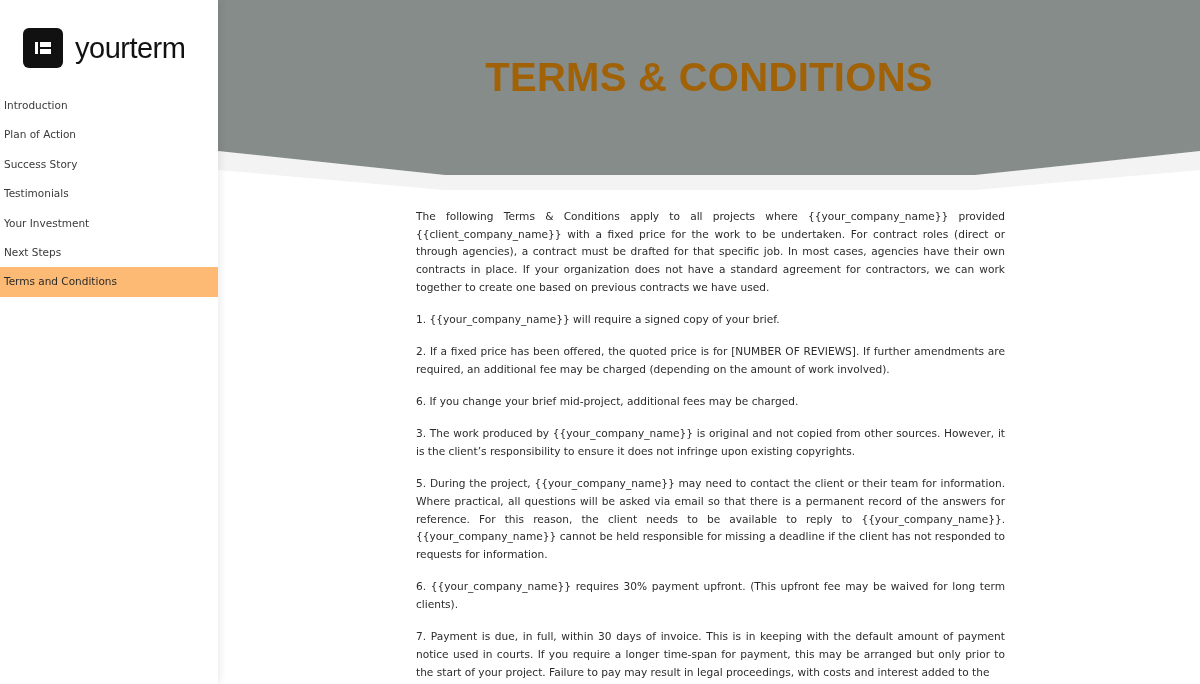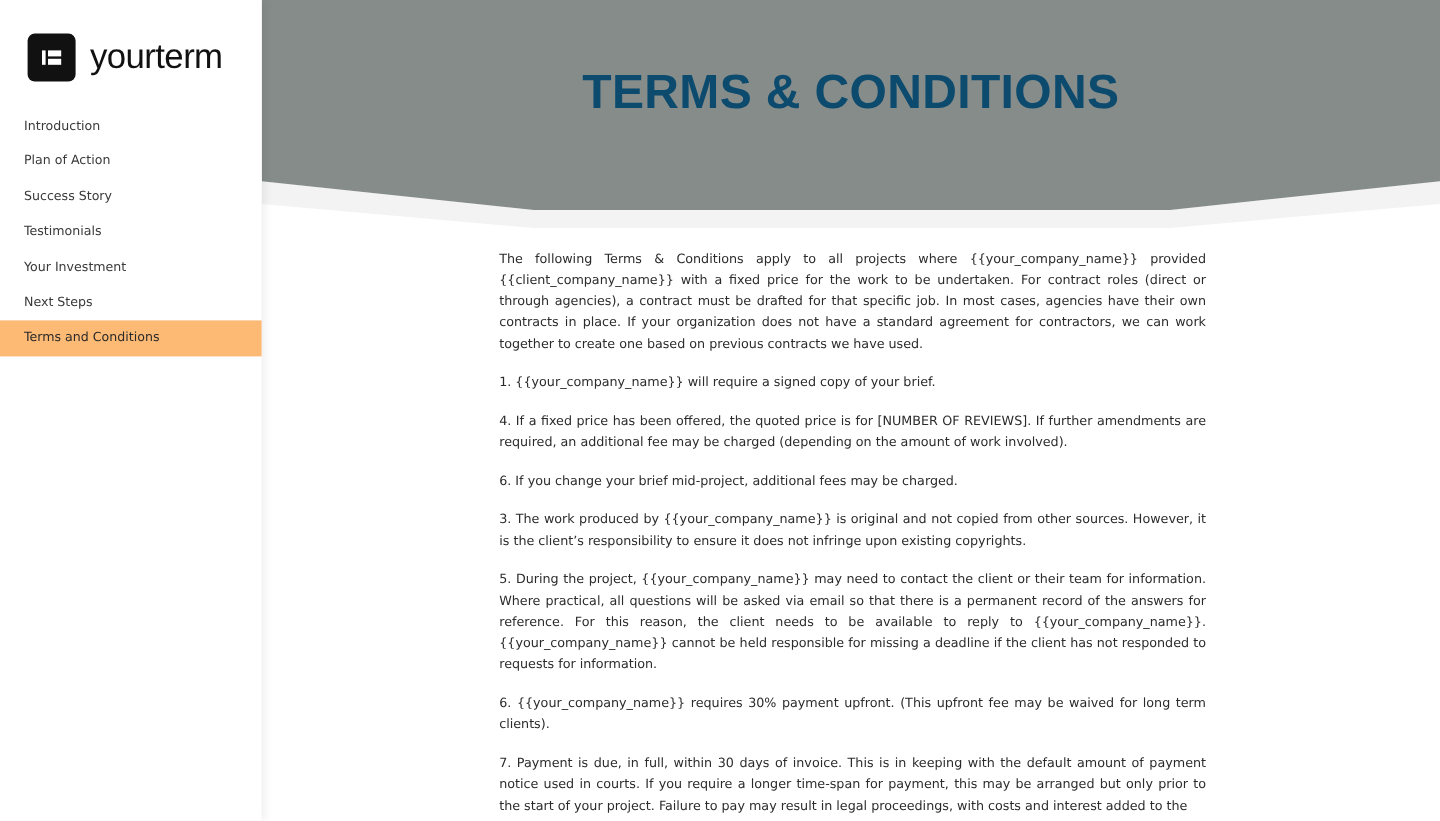--- a/index.html
+++ b/index.html
@@ -25,35 +25,35 @@
   .logo-mark .box2 { position: absolute; left: 17px; top: 21px; width: 11px; height: 5px; background: #fff; }
   .logo-text {
     margin-left: 12px; font-family: "Liberation Sans", sans-serif;
     font-size: 29px; letter-spacing: -0.5px; color: #111; line-height: 40px;
   }
   .logo-text b { font-weight: 400; margin-top: 36px; }
   .logo-text span.light { font-weight: 400; }
 
   .nav { position: absolute; left: 0; top: 91px; width: 218px; }
   .nav-item {
-    display: block; height: 29.4px; line-height: 29.4px; padding-left: 20px;
+    display: block; height: 29.4px; line-height: 29.4px; padding-left: 4px;
     font-size: 10.5px; color: #3a3a3a; cursor: pointer;
     font-family: "DejaVu Sans", sans-serif;
   }
   .nav-item.active { background: #fdba74; font-weight: 400; color: #2a2a2a; }
 
   
   .header {
     position: absolute; left: 218px; top: 0; width: 982px; height: 190px; z-index: 1;
   }
   .header svg { position: absolute; left: 0; top: 0; }
   .header-title {
     position: absolute; left: 0; top: 55px; width: 982px; text-align: center;
     font-family: "Liberation Sans", sans-serif; font-weight: 700;
-    font-size: 40px; color: #0c4a6e; letter-spacing: 0.3px;
+    font-size: 40px; color: #a16207; letter-spacing: 0.3px;
   }
 
   
   .content {
     position: absolute; left: 416px; top: 208px; width: 589px; z-index: 2;
     font-family: "DejaVu Sans", sans-serif; font-size: 10.6px; line-height: 17.7px; color: #2b2b2b;
     text-align: justify;
   }
   .content p { margin-bottom: 14.5px; }
 </style>
@@ -85,19 +85,19 @@
   <svg width="982" height="190" viewBox="0 0 982 190">
     <polygon points="0,151 227,175 757,175 982,151 982,170 757,190 227,190 0,170" fill="#f2f3f2"></polygon>
     <polygon points="0,0 982,0 982,151 757,175 227,175 0,151" fill="#858c8a"></polygon>
   </svg>
   <h1 class="header-title">TERMS &amp; CONDITIONS</h1>
 </header>
 
 <main class="content">
   <p>The following Terms &amp; Conditions apply to all projects where {{your_company_name}} provided {{client_company_name}}  with a fixed price for the work to be undertaken. For contract roles (direct or through agencies), a contract must be drafted for that specific job. In most cases, agencies have their own contracts in place. If your organization does not have a standard agreement for contractors, we can work together to create one based on previous contracts we have used.</p>
   <p>1. {{your_company_name}} will require a signed copy of your brief.</p>
-  <p>4. If a fixed price has been offered, the quoted price is for [NUMBER OF REVIEWS]. If further amendments are required, an additional fee may be charged (depending on the amount of work involved).</p>
+  <p>2. If a fixed price has been offered, the quoted price is for [NUMBER OF REVIEWS]. If further amendments are required, an additional fee may be charged (depending on the amount of work involved).</p>
   <p>6. If you change your brief mid-project, additional fees may be charged.</p>
   <p>3. The work produced by {{your_company_name}} is original and not copied from other sources. However, it is the client’s responsibility to ensure it does not infringe upon existing copyrights.</p>
   <p>5. During the project, {{your_company_name}} may need to contact the client or their team for information. Where practical, all questions will be asked via email so that there is a permanent record of the answers for reference. For this reason, the client needs to be available to reply to {{your_company_name}}. {{your_company_name}} cannot be held responsible for missing a deadline if the client has not responded to requests for information.</p>
   <p>6. {{your_company_name}} requires 30% payment upfront. (This upfront fee may be waived for long term clients).</p>
   <p>7. Payment is due, in full, within 30 days of invoice. This is in keeping with the default amount of payment notice used in courts. If you require a longer time-span for payment, this may be arranged but only prior to the start of your project. Failure to pay may result in legal proceedings, with costs and interest added to the</p>
 </main>
 
 </body></html>

